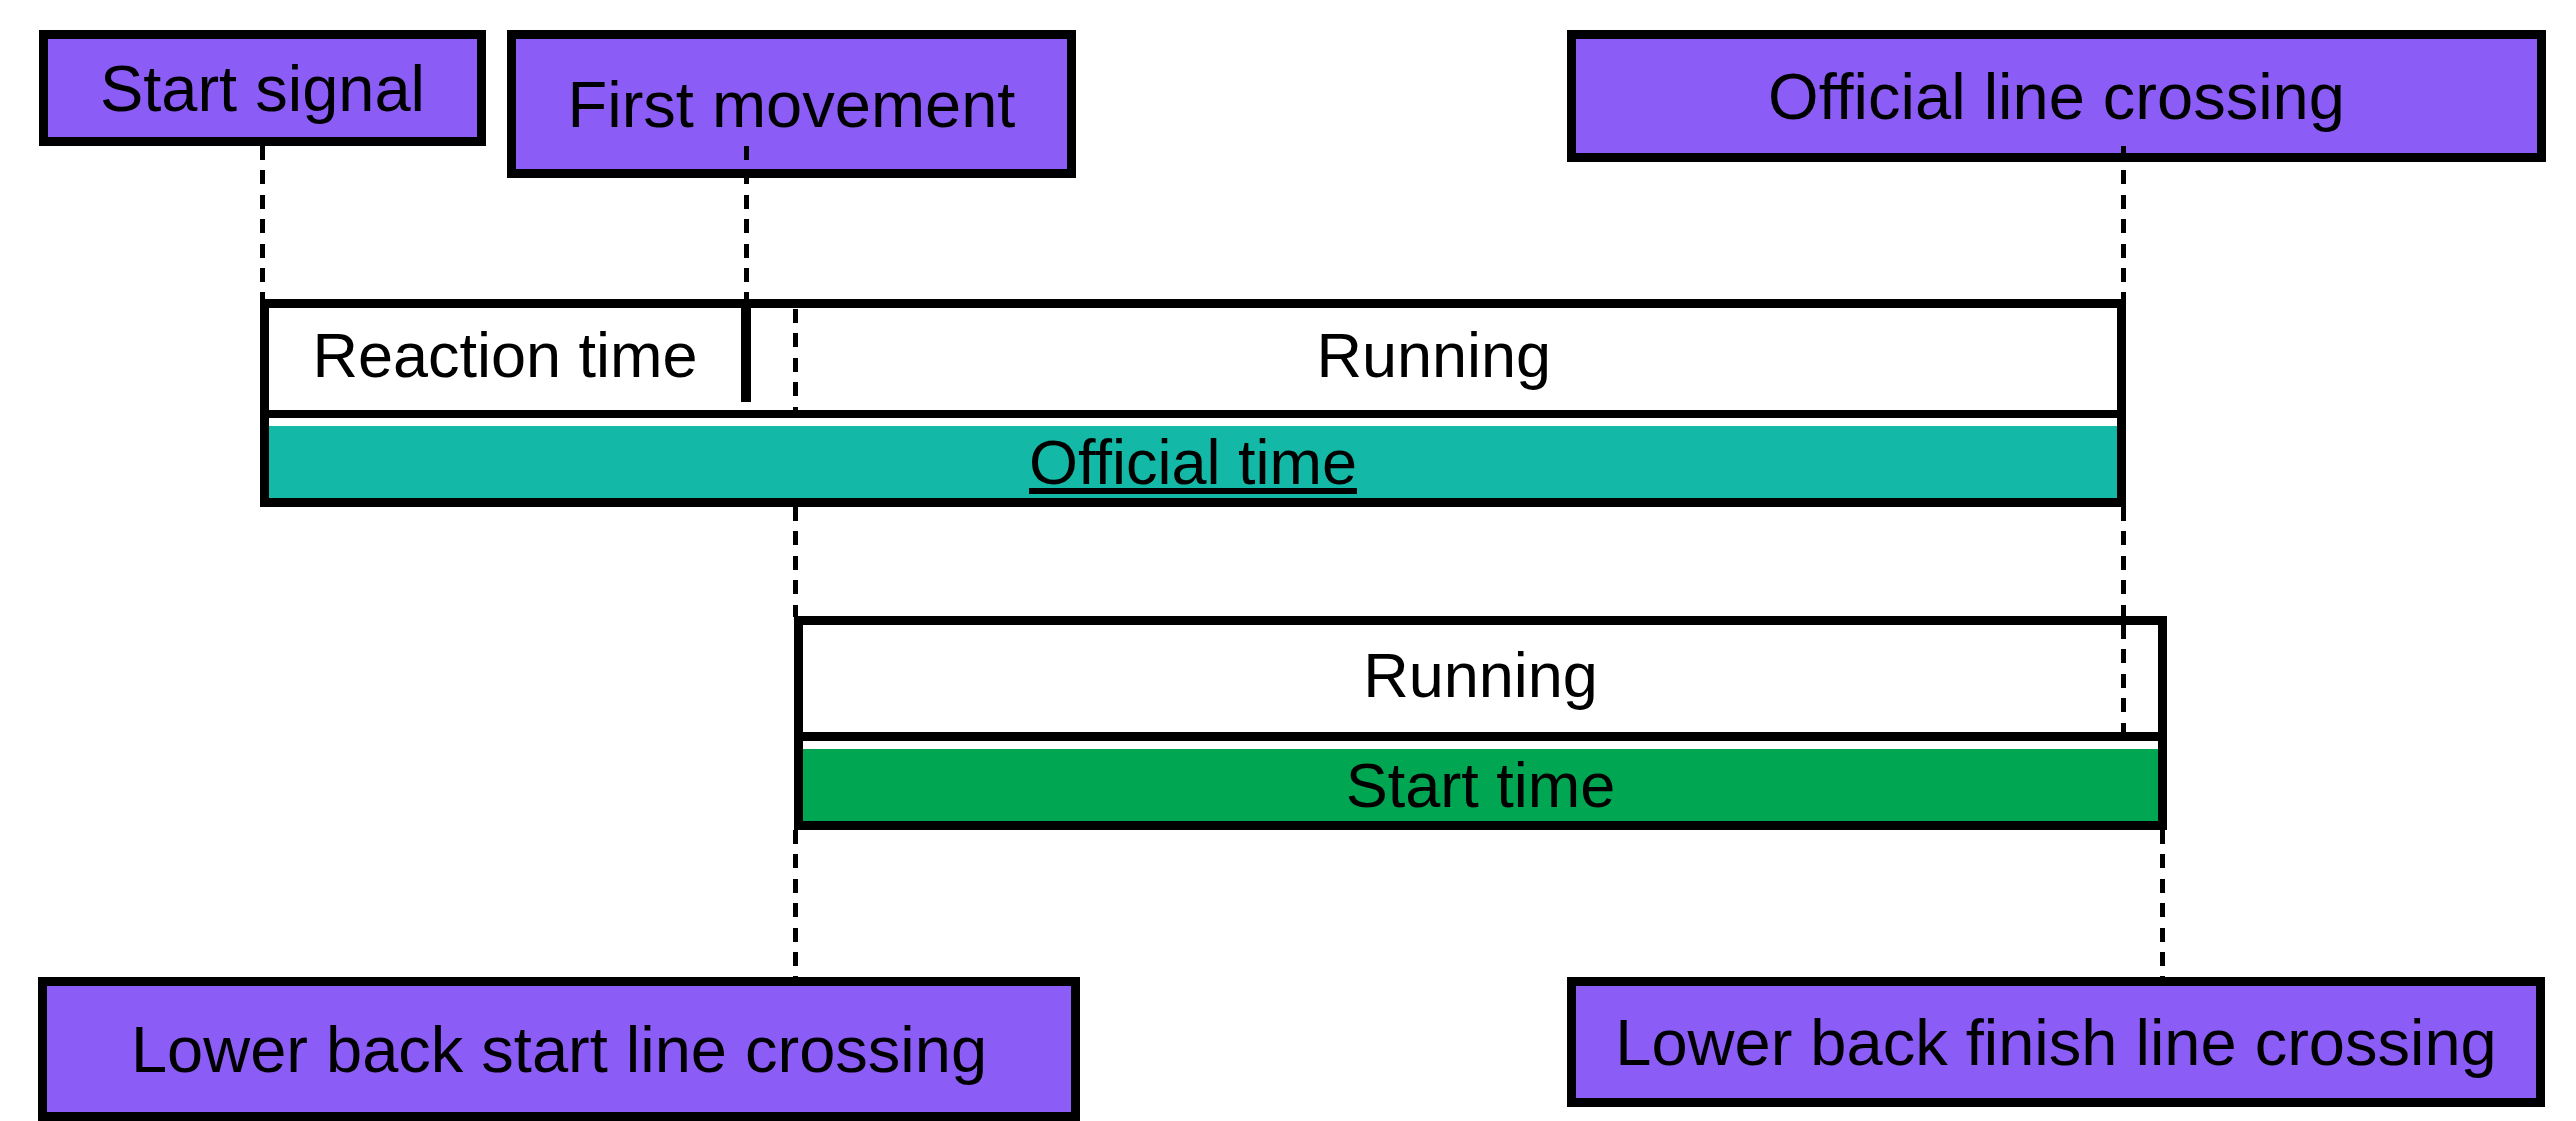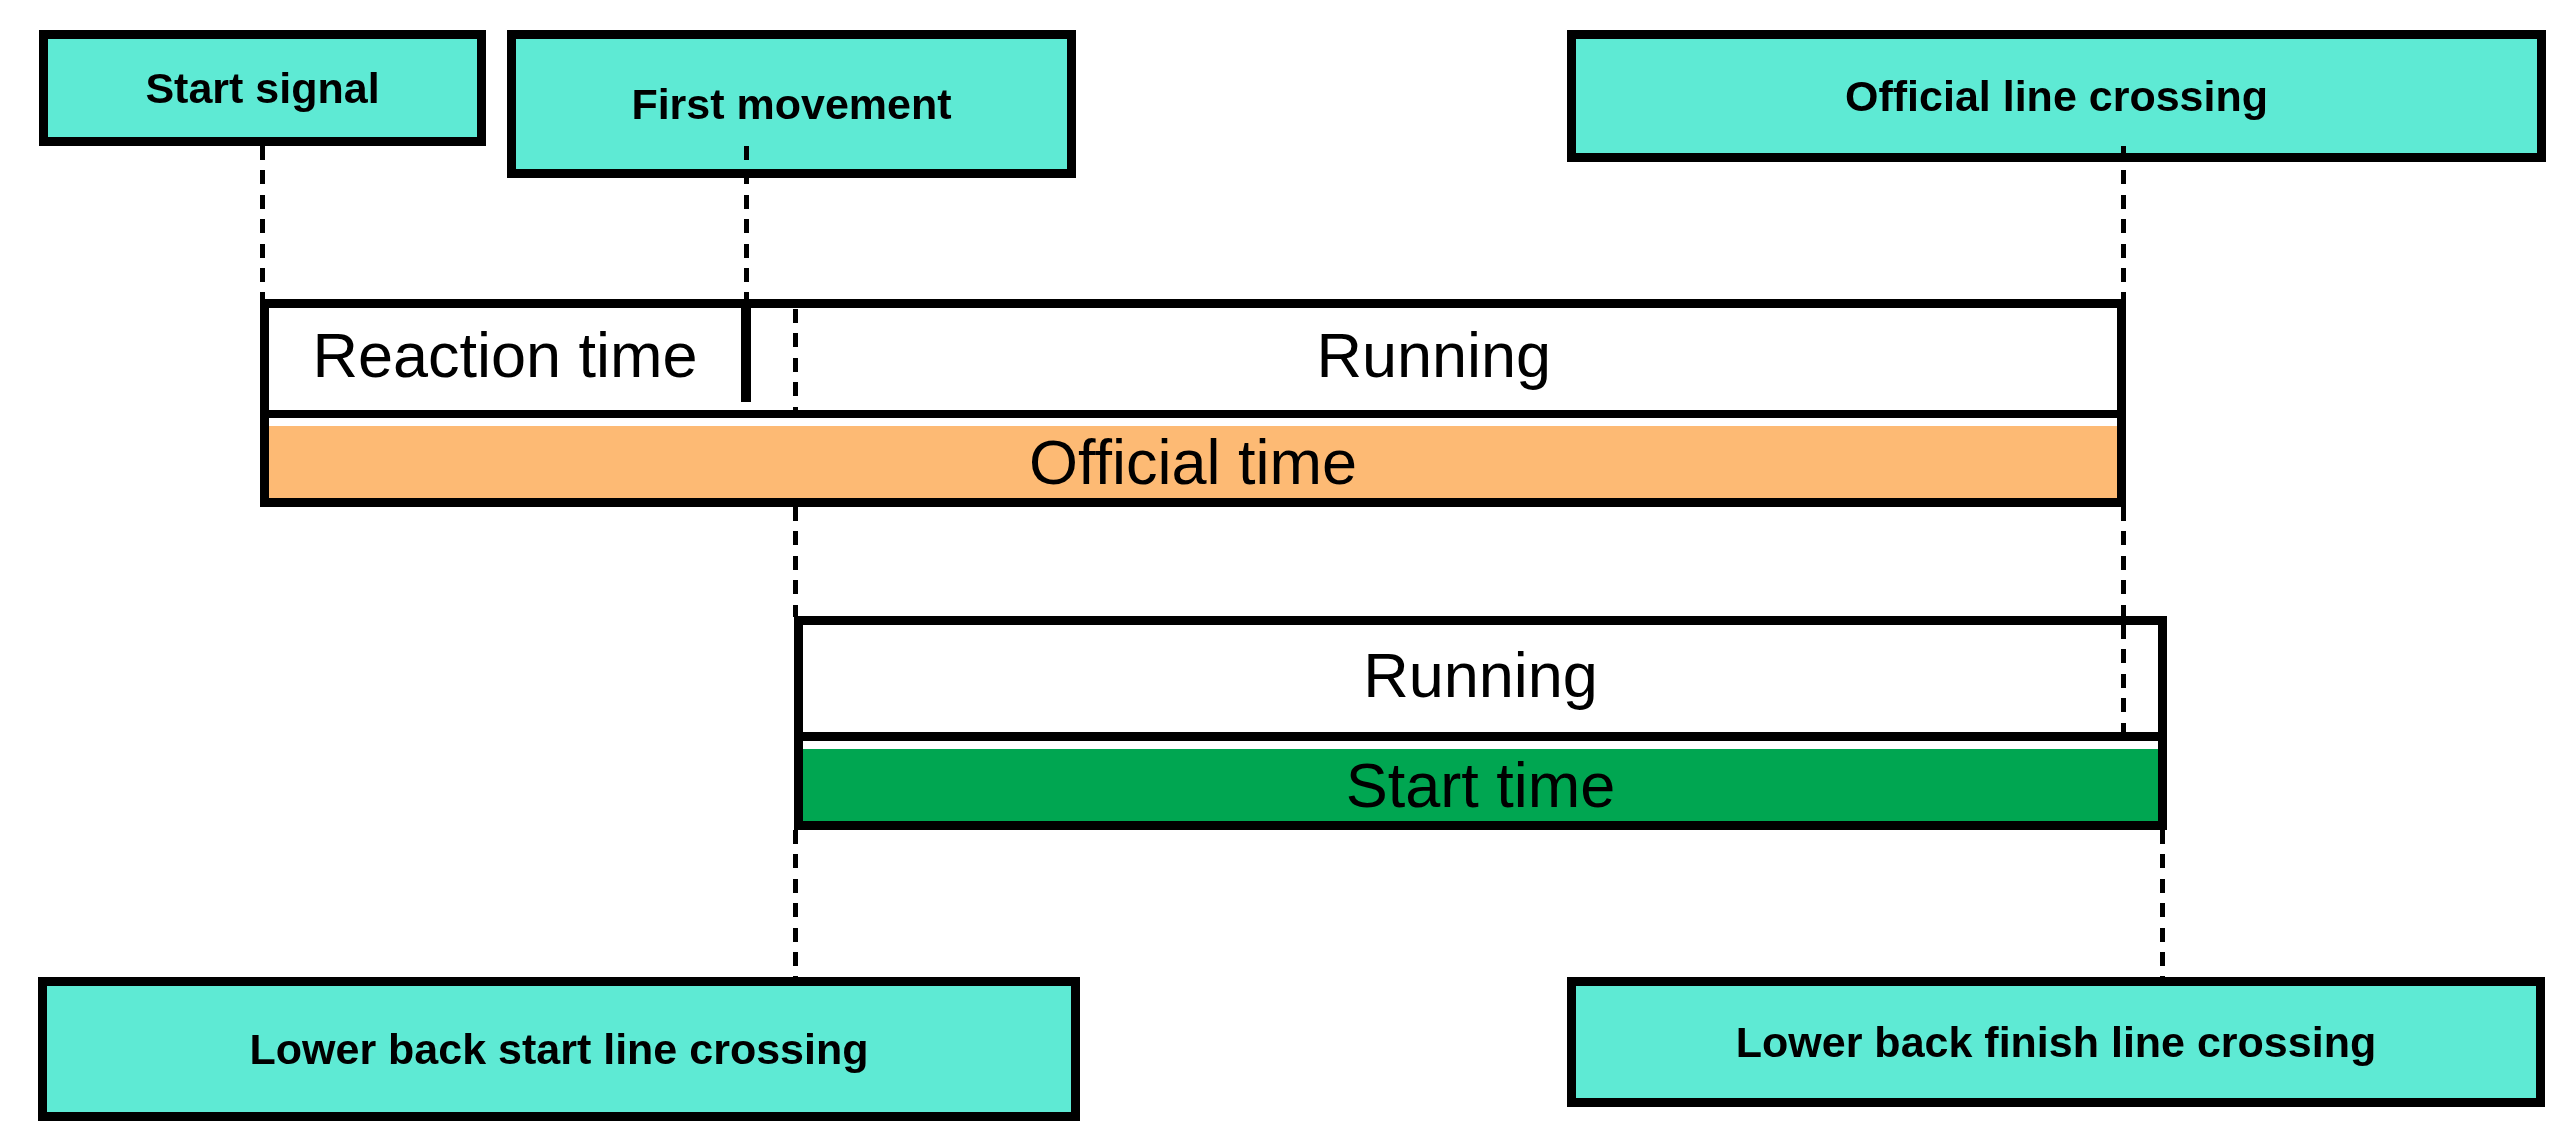--- a/index.html
+++ b/index.html
@@ -13,27 +13,26 @@
     height: 1121px;
     background: #ffffff;
     font-family: "Liberation Sans", sans-serif;
     color: #000000;
     overflow: hidden;
   }
   .label-box {
     position: absolute;
     box-sizing: border-box;
     border: 9.5px solid #000000;
-    background: #5eead4;
+    background: #8b5cf6;
     display: flex;
     align-items: center;
     justify-content: center;
-    font-size: 43px;
+    font-size: 65px;
     white-space: nowrap;
-    font-weight: bold;
   }
   .bar {
     position: absolute;
     box-sizing: border-box;
     border: 9.5px solid #000000;
     background: #ffffff;
     display: flex;
     flex-direction: column;
     gap: 8px;
   }
@@ -99,21 +98,21 @@
     <div class="bar-top-row" style="height:107px;">
       <div class="cell" style="flex:0 0 472px;">
         <span>Reaction time</span>
       </div>
       <div class="vdivider"></div>
       <div class="cell" style="flex:1;">
         <span>Running</span>
       </div>
     </div>
     <div class="hdivider"></div>
-    <div class="fill-row" style="background-color: #fdba74;">
+    <div class="fill-row" style="background-color: #14b8a6; text-decoration: underline;">
       <span>Official time</span>
     </div>
   </div>
 
   <div class="bar" style="left:794px; top:616px; width:1373px; height:214px;">
     <div class="bar-top-row" style="height:108px;">
       <div class="cell" style="flex:1;">
         <span>Running</span>
       </div>
     </div>

